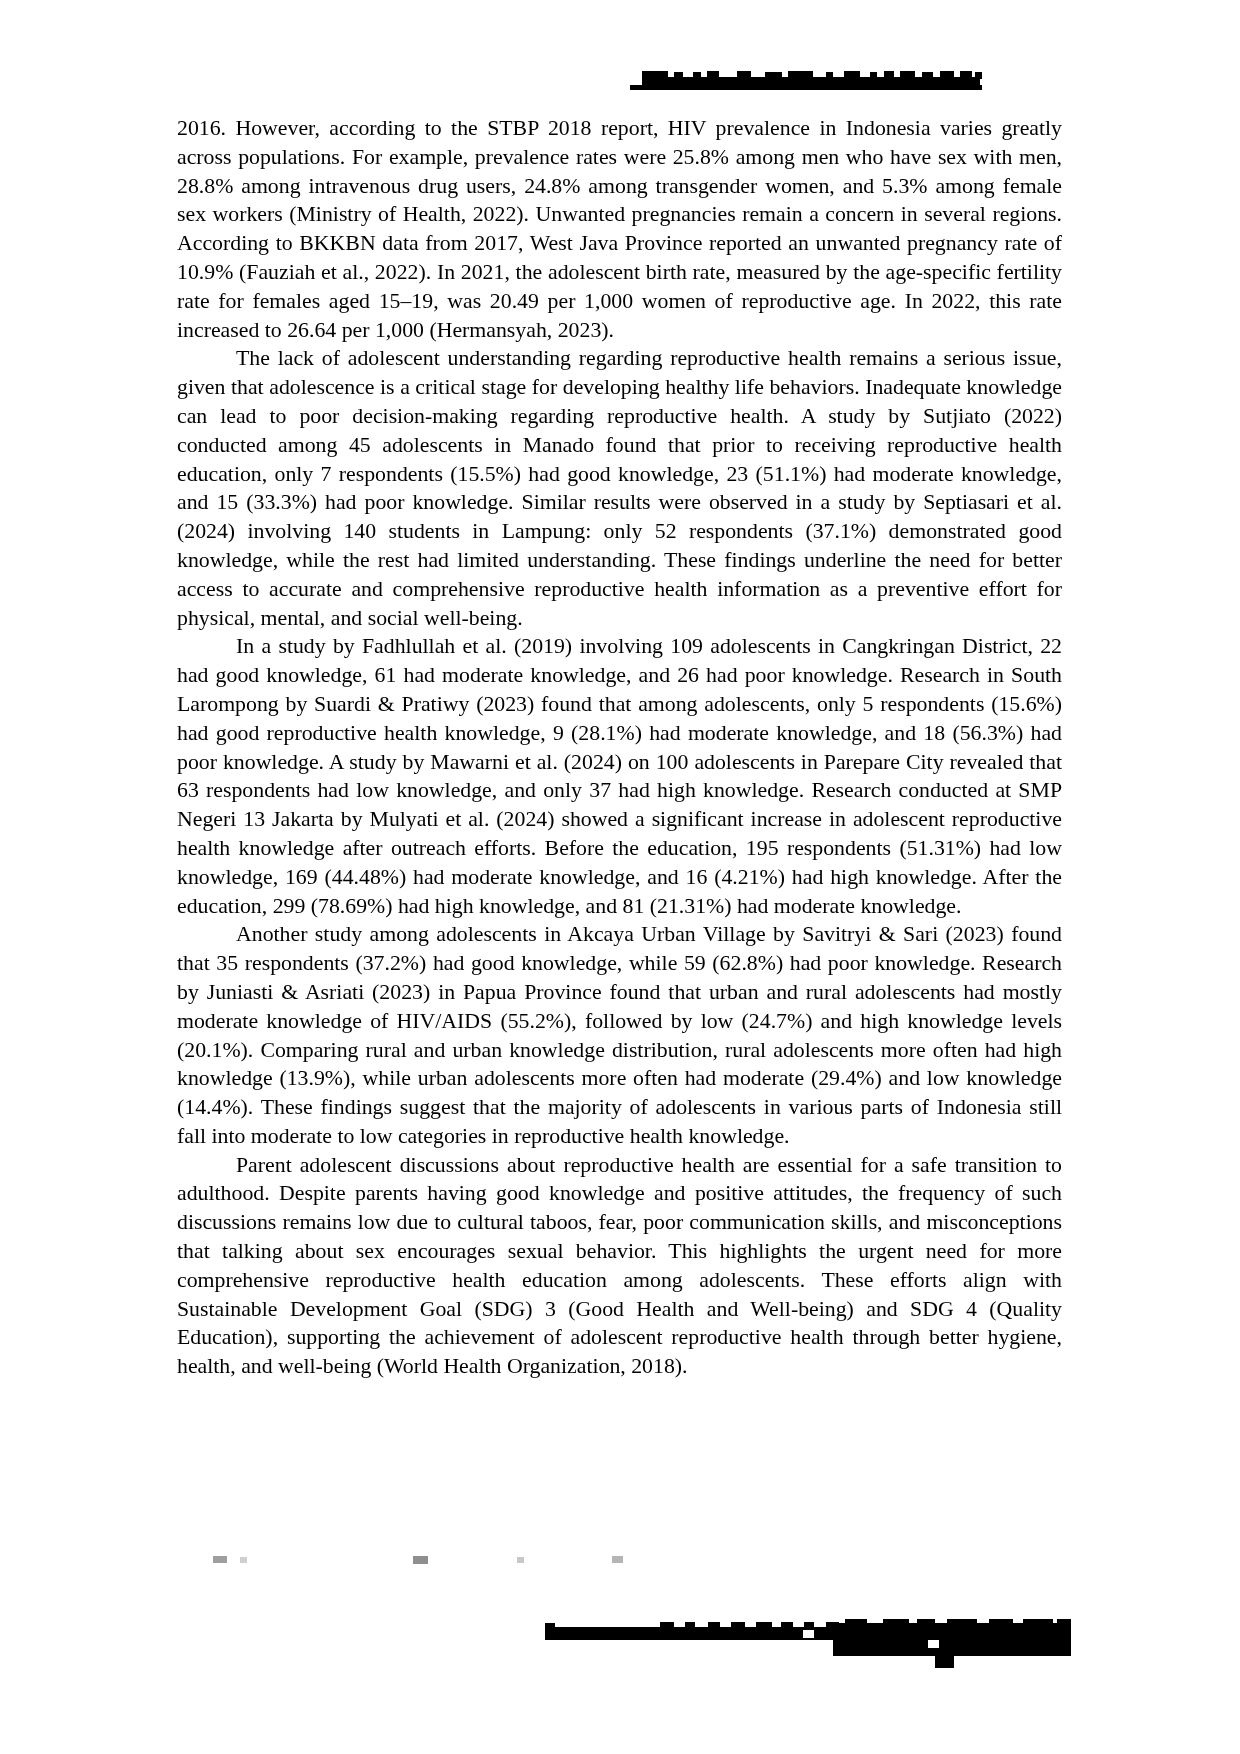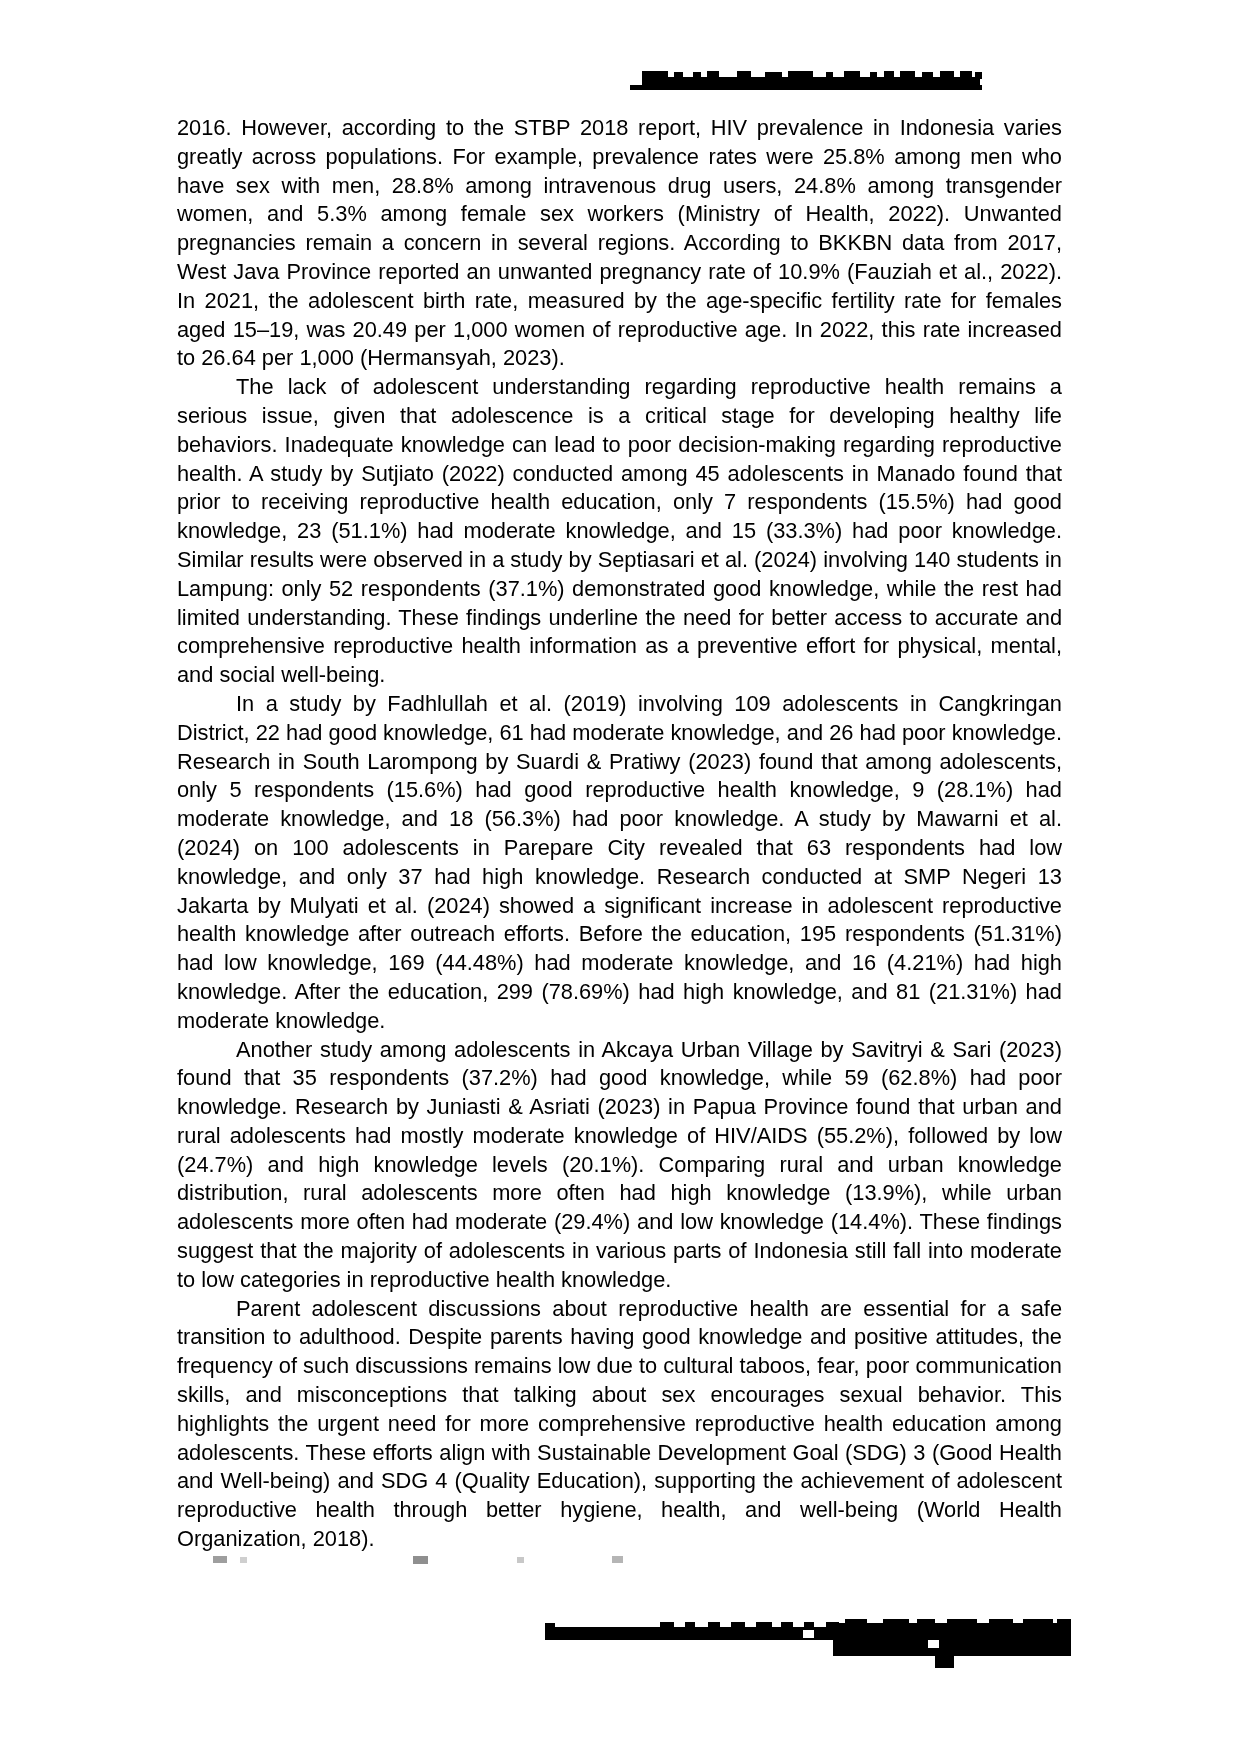--- a/index.html
+++ b/index.html
@@ -6,21 +6,21 @@
     margin: 0;
     padding: 0;
     background: #ffffff;
   }
   .page {
     position: relative;
     width: 1240px;
     height: 1754px;
     background: #ffffff;
     overflow: hidden;
-    font-family: Liberation Sans, sans-serif;
+    font-family: Liberation Serif, serif;
     color: #000000;
   }
   .redaction {
     position: absolute;
     display: block;
   }
   .redaction--header { left: 630px; top: 71px; }
   .redaction--footer { left: 545px; top: 1619px; }
   .redaction--remnants { left: 210px; top: 1554px; }
   .article {

